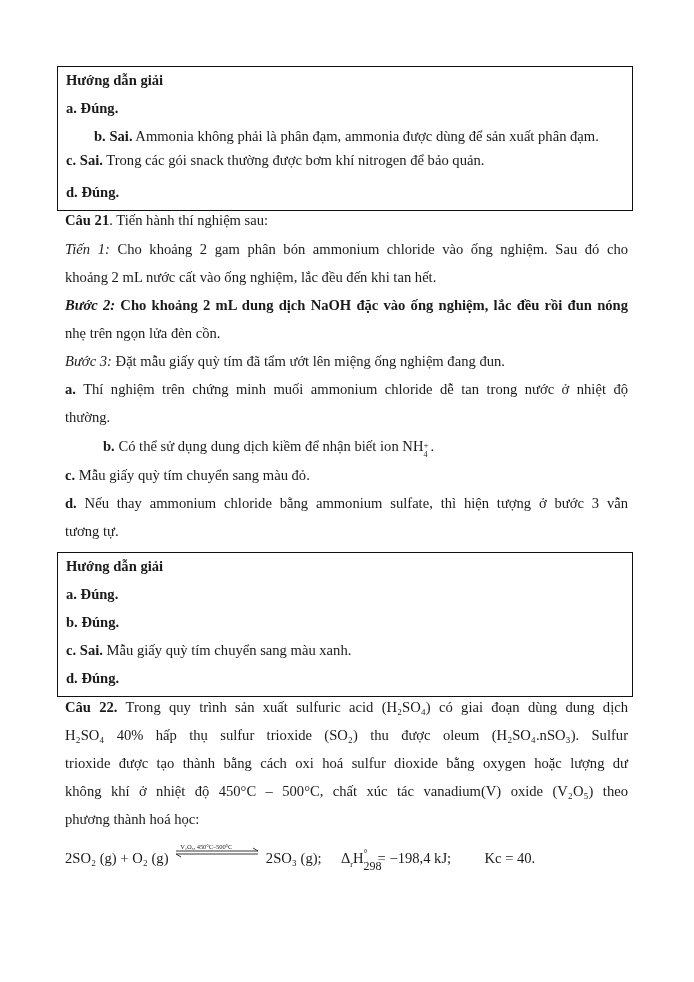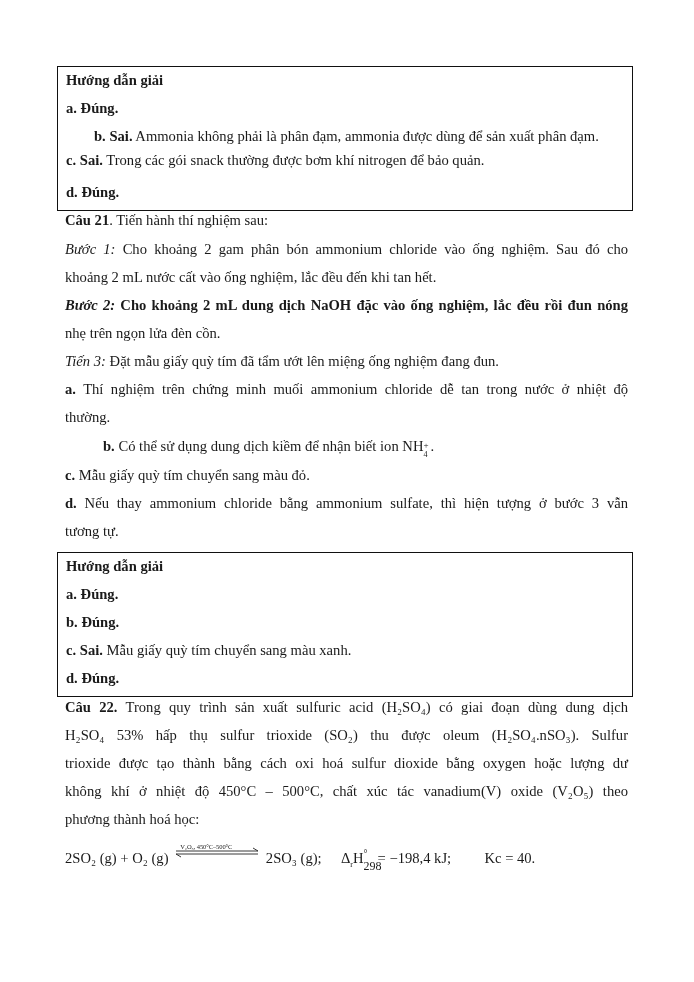--- a/index.html
+++ b/index.html
@@ -35,48 +35,48 @@
   <div class="box" style="top:66px; height:145px;">
     <div class="bline" style="top:4px;"><b>Hướng dẫn giải</b></div>
     <div class="bline" style="top:32px;"><b>a. Đúng.</b><span></span></div>
     <div class="bline" style="top:60px;padding-left:28px;"><b>b. Sai.</b><span> Ammonia không phải là phân đạm, ammonia được dùng để sản xuất phân đạm.</span></div>
     <div class="bline" style="top:84px;"><b>c. Sai.</b><span> Trong các gói snack thường được bơm khí nitrogen để bảo quản.</span></div>
     <div class="bline" style="top:116px;"><b>d. Đúng.</b><span></span></div>
   </div>
 
   <div class="line" style="top:211px;"><b>Câu 21</b><span>. Tiến hành thí nghiệm sau:</span></div>
 
-  <div class="line justify" style="top:240px;"><i>Bước 1:</i><span> Cho khoảng 2 gam phân bón ammonium chloride vào ống nghiệm. Sau đó cho</span></div>
+  <div class="line justify" style="top:240px;"><i>Tiến 1:</i><span> Cho khoảng 2 gam phân bón ammonium chloride vào ống nghiệm. Sau đó cho</span></div>
   <div class="line" style="top:268px;"><span>khoảng 2 mL nước cất vào ống nghiệm, lắc đều đến khi tan hết.</span></div>
 
   <div class="line justify" style="top:296px;font-weight:bold;"><i>Bước 2:</i><span> Cho khoảng 2 mL dung dịch NaOH đặc vào ống nghiệm, lắc đều rồi đun nóng</span></div>
   <div class="line" style="top:324px;"><span>nhẹ trên ngọn lửa đèn cồn.</span></div>
 
-  <div class="line" style="top:352px;"><i>Tiến 3:</i><span> Đặt mẫu giấy quỳ tím đã tẩm ướt lên miệng ống nghiệm đang đun.</span></div>
+  <div class="line" style="top:352px;"><i>Bước 3:</i><span> Đặt mẫu giấy quỳ tím đã tẩm ướt lên miệng ống nghiệm đang đun.</span></div>
 
   <div class="line justify" style="top:380px;"><b>a.</b><span> Thí nghiệm trên chứng minh muối ammonium chloride dễ tan trong nước ở nhiệt độ</span></div>
   <div class="line" style="top:408px;"><span>thường.</span></div>
 
   <div class="line" style="top:437px;margin-left:38px;"><b>b.</b><span> Có thể sử dụng dung dịch kiềm để nhận biết ion </span><span class="ion"><span>NH</span><span class="stack"><span class="p">+</span><span class="n">4</span></span></span><span>.</span></div>
 
   <div class="line" style="top:466px;"><b>c.</b><span> Mẫu giấy quỳ tím chuyển sang màu đỏ.</span></div>
 
   <div class="line justify" style="top:494px;"><b>d.</b><span> Nếu thay ammonium chloride bằng ammonium sulfate, thì hiện tượng ở bước 3 vẫn</span></div>
   <div class="line" style="top:522px;"><span>tương tự.</span></div>
 
   <div class="box" style="top:552px; height:145px;">
     <div class="bline" style="top:4px;"><b>Hướng dẫn giải</b></div>
     <div class="bline" style="top:32px;"><b>a. Đúng.</b><span></span></div>
     <div class="bline" style="top:60px;"><b>b. Đúng.</b><span></span></div>
     <div class="bline" style="top:88px;"><b>c. Sai.</b><span> Mẫu giấy quỳ tím chuyển sang màu xanh.</span></div>
     <div class="bline" style="top:116px;"><b>d. Đúng.</b><span></span></div>
   </div>
 
   <div class="line justify" style="top:698px;"><b>Câu 22.</b><span> Trong quy trình sản xuất sulfuric acid (H₂SO₄) có giai đoạn dùng dung dịch</span></div>
-  <div class="line justify" style="top:726px;"><span>H₂SO₄ 53% hấp thụ sulfur trioxide (SO₂) thu được oleum (H₂SO₄.nSO₃). Sulfur</span></div>
+  <div class="line justify" style="top:726px;"><span>H₂SO₄ 40% hấp thụ sulfur trioxide (SO₂) thu được oleum (H₂SO₄.nSO₃). Sulfur</span></div>
   <div class="line justify" style="top:754px;"><span>trioxide được tạo thành bằng cách oxi hoá sulfur dioxide bằng oxygen hoặc lượng dư</span></div>
   <div class="line justify" style="top:782px;"><span>không khí ở nhiệt độ 450°C – 500°C, chất xúc tác vanadium(V) oxide (V₂O₅) theo</span></div>
   <div class="line" style="top:810px;"><span>phương thành hoá học:</span></div>
 
   <div class="line" style="top:845px;">
     <span>2SO₂ (g) + O₂ (g)</span>
     <span class="arrow">
       <span class="cond">V₂O₅, 450°C–500°C</span>
       <svg width="86" height="16" viewBox="0 0 86 16">
         <line x1="2" y1="6" x2="84" y2="6" stroke="#222" stroke-width="0.9"></line>

